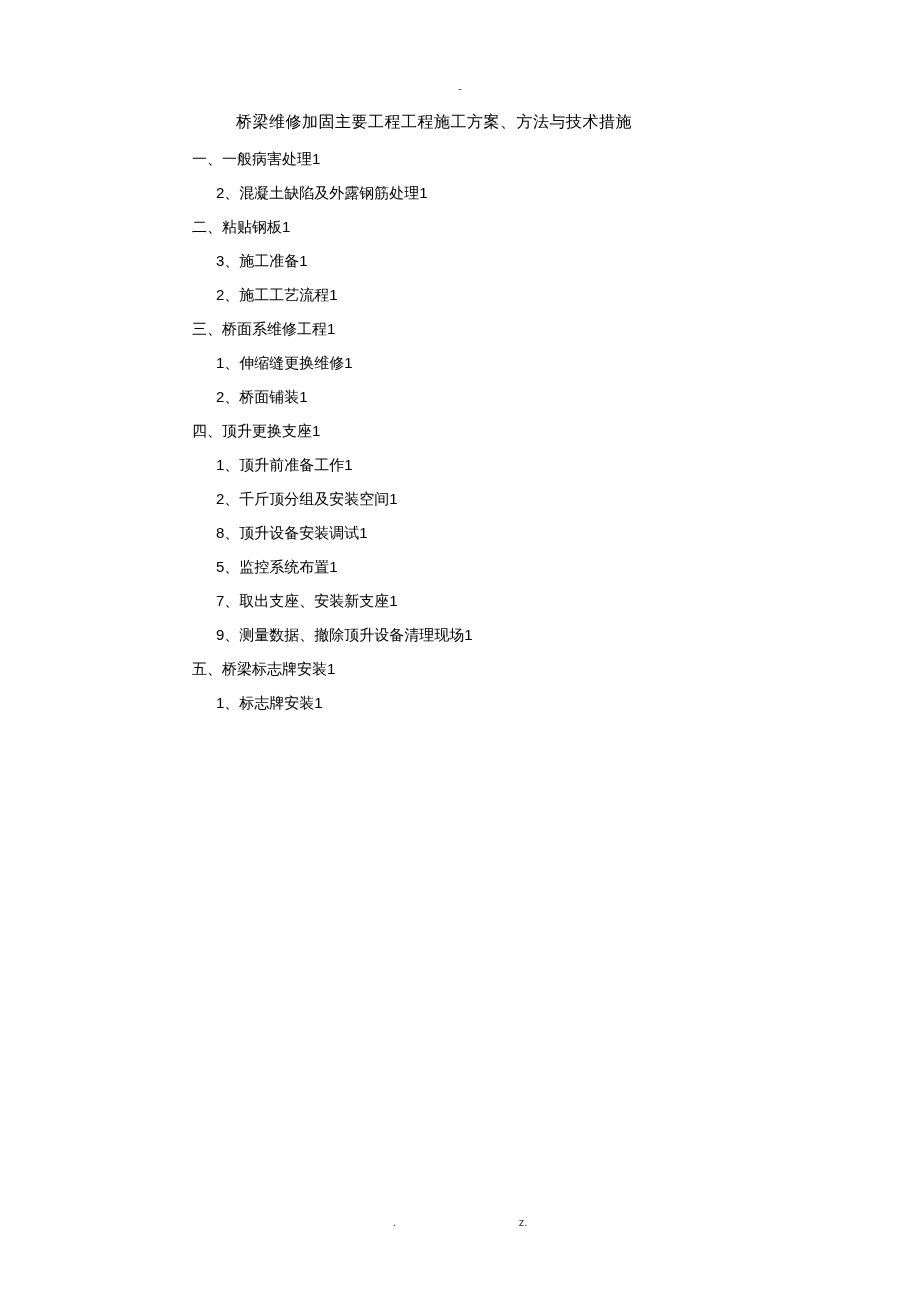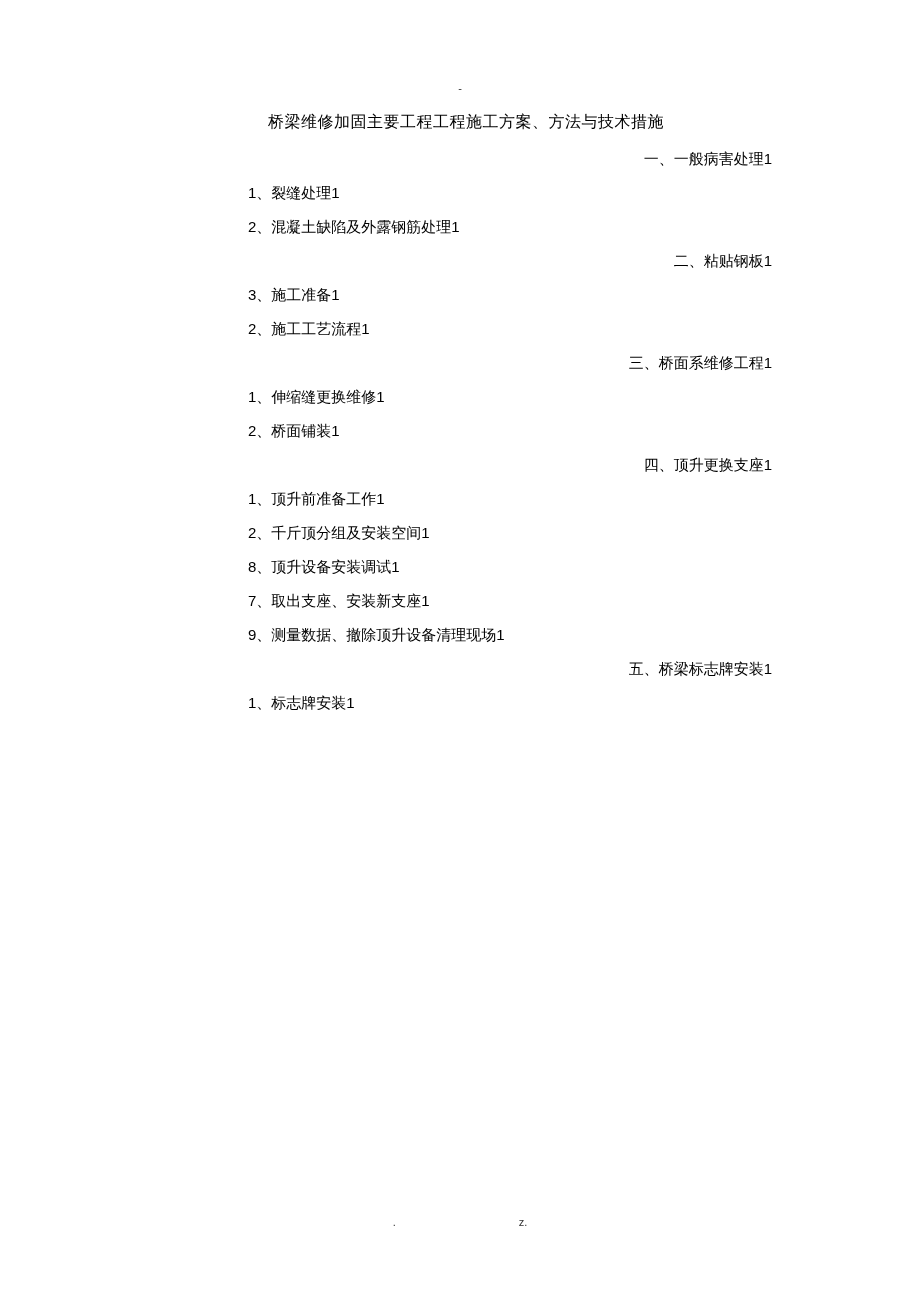--- a/index.html
+++ b/index.html
@@ -18,37 +18,36 @@
       position: absolute;
       top: 82px;
       left: 50%;
       transform: translateX(-50%);
       font-size: 11px;
       color: #333;
     }
     .content {
       position: absolute;
       top: 112px;
-      left: 212px;
+      left: 180px;
       width: 560px;
     }
     .title {
       font-size: 16px;
       color: #000;
       margin-left: 56px;
       margin-bottom: 14px;
       letter-spacing: 0.5px;
     }
     .section-heading {
       font-size: 15px;
       color: #000;
-      margin-left: 0;
+      margin-left: 12px;
       margin-bottom: 10px;
       line-height: 1.6;
-      text-align: right;
     }
     .item {
       font-size: 15px;
       color: #000;
       margin-left: 36px;
       margin-bottom: 10px;
       line-height: 1.6;
     }
     .footer {
       position: absolute;
@@ -66,35 +65,35 @@
   </style>
 </head>
 <body>
 
 <div class="page-header-mark">-</div>
 
 <div class="content">
   <div class="title">桥梁维修加固主要工程工程施工方案、方法与技术措施</div>
 
   <div class="section-heading">一、一般病害处理1</div>
-  <div class="item">1、裂缝处理1</div>
   <div class="item">2、混凝土缺陷及外露钢筋处理1</div>
 
   <div class="section-heading">二、粘贴钢板1</div>
   <div class="item">3、施工准备1</div>
   <div class="item">2、施工工艺流程1</div>
 
   <div class="section-heading">三、桥面系维修工程1</div>
   <div class="item">1、伸缩缝更换维修1</div>
   <div class="item">2、桥面铺装1</div>
 
   <div class="section-heading">四、顶升更换支座1</div>
   <div class="item">1、顶升前准备工作1</div>
   <div class="item">2、千斤顶分组及安装空间1</div>
   <div class="item">8、顶升设备安装调试1</div>
+  <div class="item">5、监控系统布置1</div>
   <div class="item">7、取出支座、安装新支座1</div>
   <div class="item">9、测量数据、撤除顶升设备清理现场1</div>
 
   <div class="section-heading">五、桥梁标志牌安装1</div>
   <div class="item">1、标志牌安装1</div>
 </div>
 
 <div class="footer">
   <span>.</span>
   <span>z.</span>

